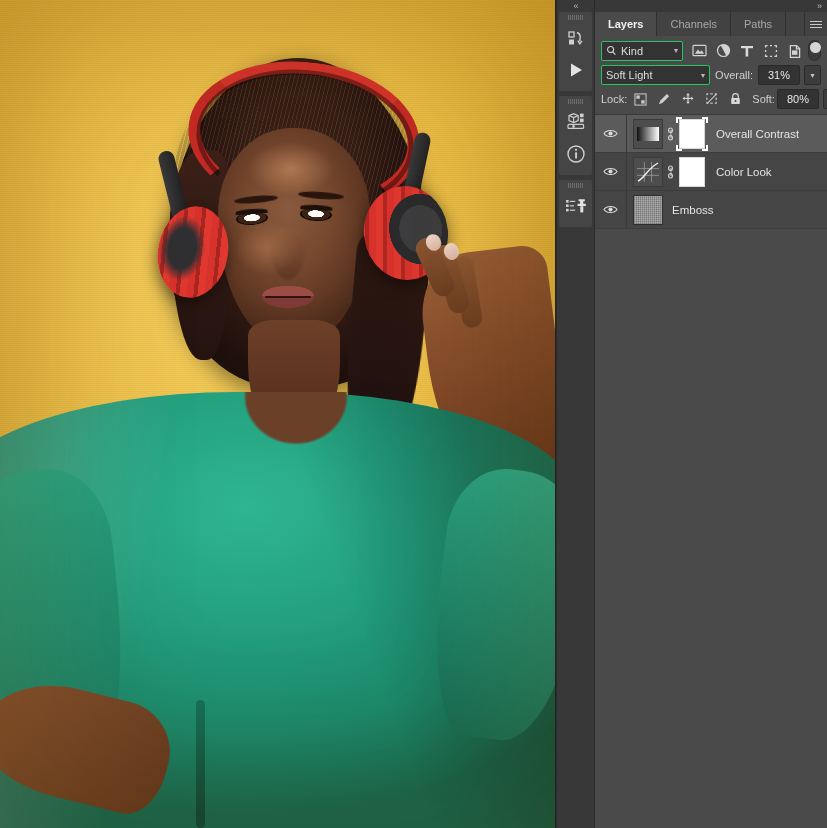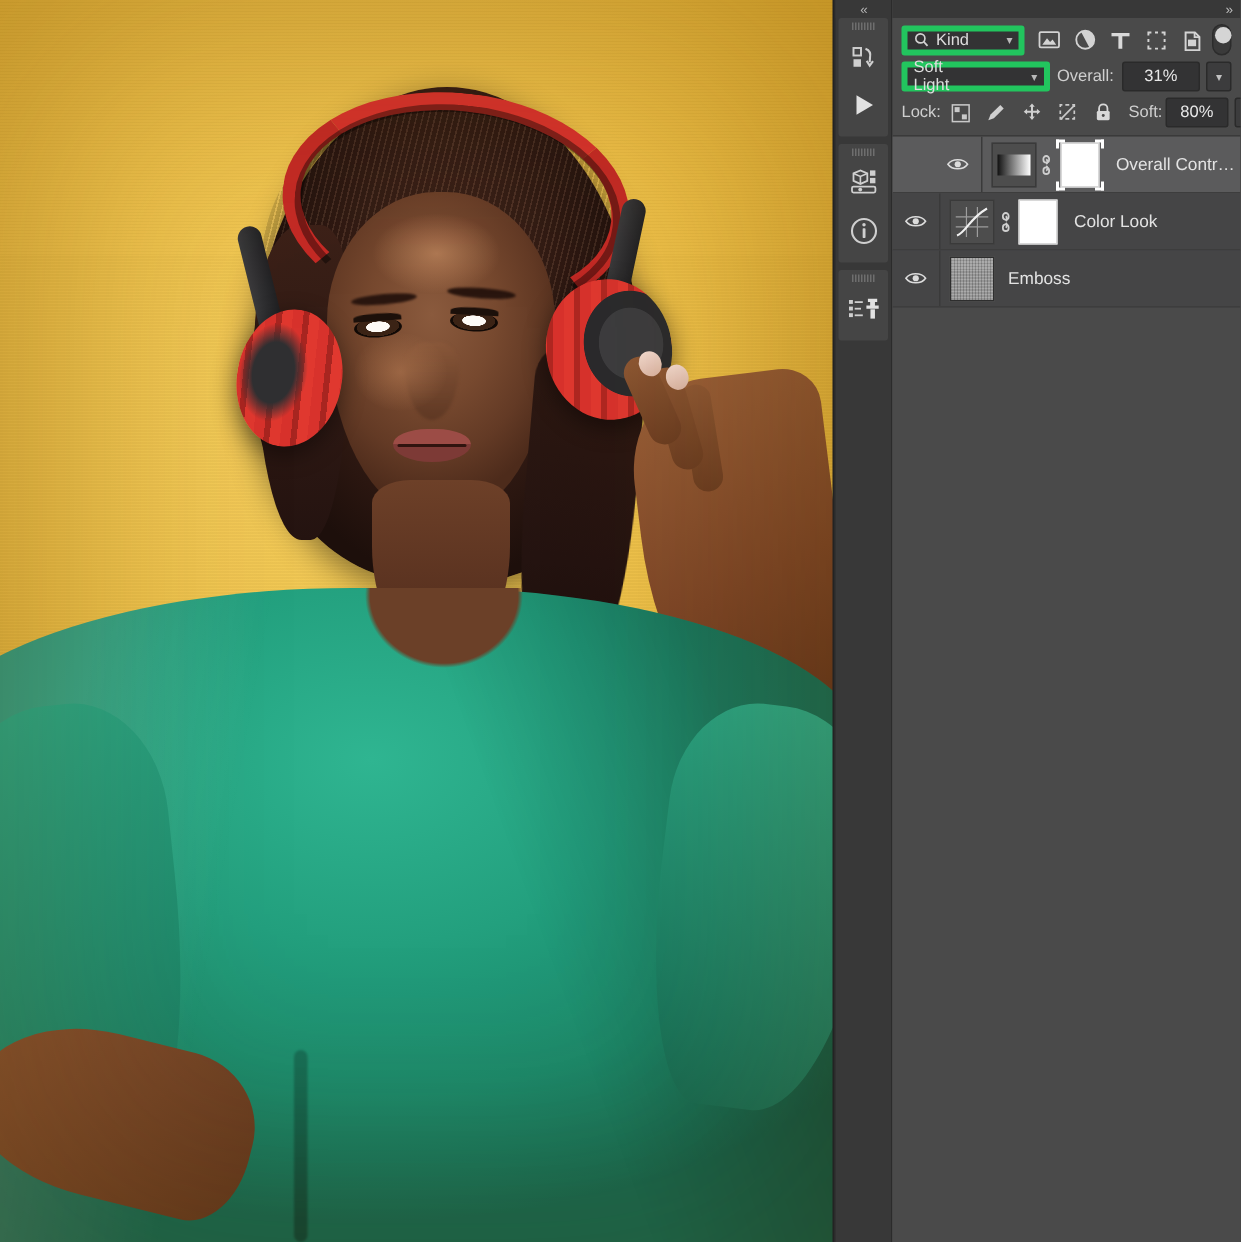--- a/index.html
+++ b/index.html
@@ -247,56 +247,56 @@
   .tab-menu{
     width:22px; display:flex; align-items:center; justify-content:center;
     background:#424242; cursor:pointer;
   }
   .tab-menu i{ display:block; width:12px; height:1px; background:#c9c9c9; box-shadow:0 3px 0 #c9c9c9, 0 6px 0 #c9c9c9; margin-bottom:6px;}
 
   .ctrl-row{
     display:flex; align-items:center; gap:5px; padding:4px 6px 3px 6px; background:#4a4a4a;
   }
   .sel{
-    background:#333334; border:4px solid #22c55e; border-radius:2px; height:20px;
+    background:#333334; border:1px solid #22c55e; border-radius:2px; height:20px;
     display:flex; align-items:center; color:#ddd; font-size:11px; padding:0 4px;
     position:relative; cursor:pointer;
   }
   .sel .chev{ margin-left:auto; padding-left:6px; color:#b9b9b9; font-size:8px; }
   .kind-sel{ width:82px; gap:4px; }
   .filter-icons{ display:flex; align-items:center; gap:8px; margin-left:3px; }
   .fi{ cursor:pointer; display:flex; align-items:center; justify-content:center; width:16px; height:16px;}
   .fi-toggle{ margin-left:auto; width:13px; height:21px; border-radius:7px; background:#3a3a3a;
               border:1px solid #2c2c2c; position:relative; cursor:pointer; }
   .fi-toggle::after{ content:""; position:absolute; left:1px; top:1px; width:11px; height:11px;
                      border-radius:50%; background:#d5d5d5; }
 
   .blend-row{ display:flex; align-items:center; gap:5px; padding:1px 6px 3px 6px; }
   .blend-sel{ flex:1 1 auto; min-width:0;gap:28px; }
   .lbl{ font-size:11px; color:#cfcfcf; white-space:nowrap; }
   .numbox{
-    width:54px; height:20px; background:#333334; border:1px solid #2a2a2a; border-radius:2px;
+    width:42px; height:20px; background:#333334; border:1px solid #2a2a2a; border-radius:2px;
     color:#e8e8e8; font-size:11px; display:flex; align-items:center; justify-content:center; cursor:text;
   }
   .stepper{
     width:17px; height:20px; background:#3c3c3d; border:1px solid #2a2a2a; border-radius:2px;
     display:flex; align-items:center; justify-content:center; color:#c2c2c2; font-size:8px; cursor:pointer;
     margin-left:-1px;
   }
   .lock-row{ display:flex; align-items:center; gap:10px; padding:1px 6px 5px 6px; }
   .lock-row .lbl{ margin-right:-3px; }
   .lk{ width:15px; height:15px; display:flex; align-items:center; justify-content:center; cursor:pointer;}
   .fill-grp{ display:flex; align-items:center; gap:5px; margin-left:auto; }
 
   .layers-list{ flex:1 1 auto; overflow:hidden; background:#4a4a4a; border-top:1px solid #3a3a3a;}
   .layer{
     height:38px; display:flex; align-items:center; border-bottom:1px solid #3d3d3d;
     background:#454546; cursor:pointer; position:relative;
   }
-  .layer.selected{ background:#5b5b5c;padding-left:28px; }
+  .layer.selected{ background:#5b5b5c; }
   .eye-cell{
     width:32px; height:100%; display:flex; align-items:center; justify-content:center;
     border-right:1px solid #3a3a3a; cursor:pointer;
   }
   .thumbs{ display:flex; align-items:center; gap:0; padding-left:6px; }
   .thumb{
     width:30px; height:30px; border:1px solid #2e2e2e; background:#808080; position:relative; overflow:hidden;
   }
   .thumb.adj{ background:#4d4d4d; display:flex; align-items:center; justify-content:center; border-color:#3a3a3a;}
   .thumb.mask{ background:#fff; border:1px solid #d8d8d8; }
@@ -458,20 +458,35 @@
           <rect x="16.3" y="10.2" width="3" height="6.2" fill="#e2e2e2"></rect>
         </svg>
       </div>
     </div>
   </div>
 
   <div class="panel">
 
     <div class="panel-top-collapse">»</div>
 
+    <div class="tabbar">
+      <div class="tab active">
+        <span>Layers</span>
+      </div>
+      <div class="tab">
+        <span>Channels</span>
+      </div>
+      <div class="tab">
+        <span>Paths</span>
+      </div>
+      <div class="tab-filler"></div>
+      <div class="tab-menu">
+          <i></i>
+        </div>
+    </div>
 
     <div class="ctrl-row">
       <div class="sel kind-sel">
         <svg width="11" height="11" viewBox="0 0 12 12">
           <circle cx="5" cy="5" r="3.3" fill="none" stroke="#d2d2d2" stroke-width="1.2"></circle>
           <line x1="7.4" y1="7.4" x2="10.2" y2="10.4" stroke="#d2d2d2" stroke-width="1.3"></line>
         </svg>
         <span>Kind</span>
         <span class="chev">▾</span>
       </div>

